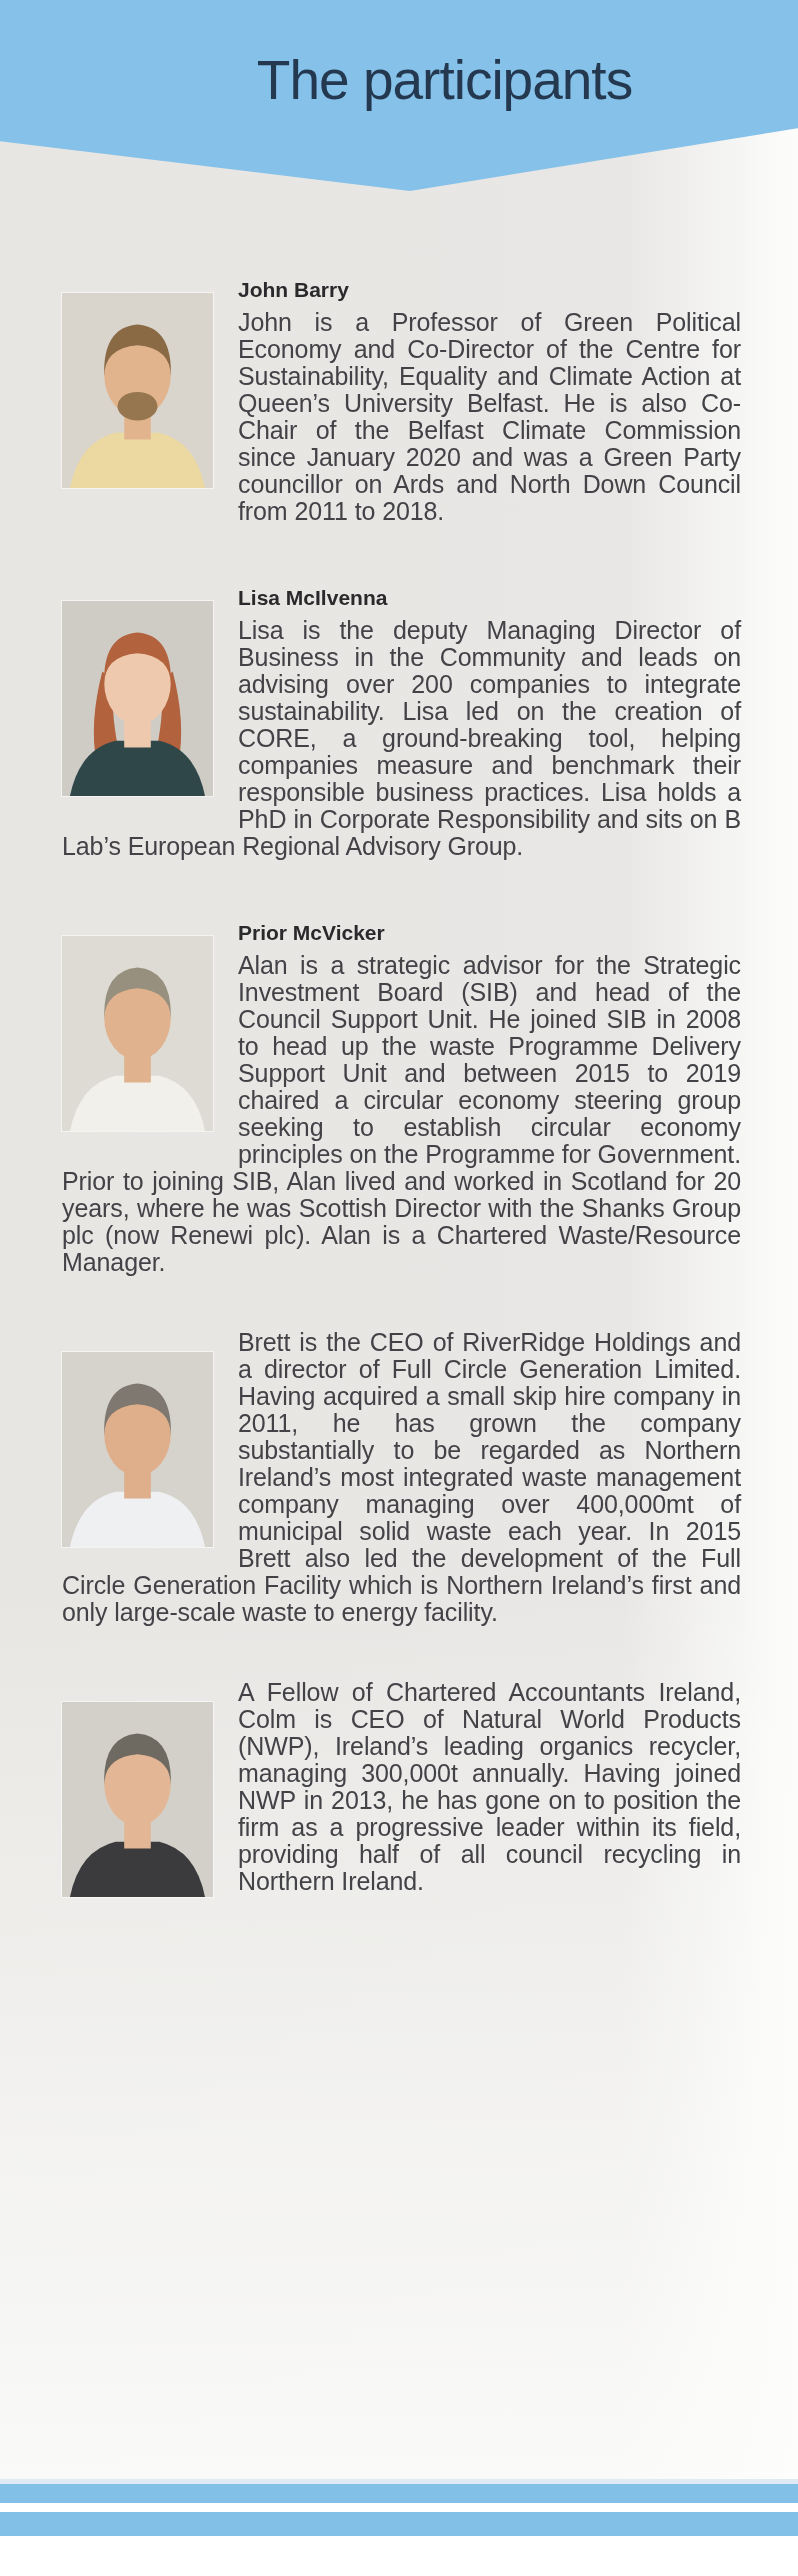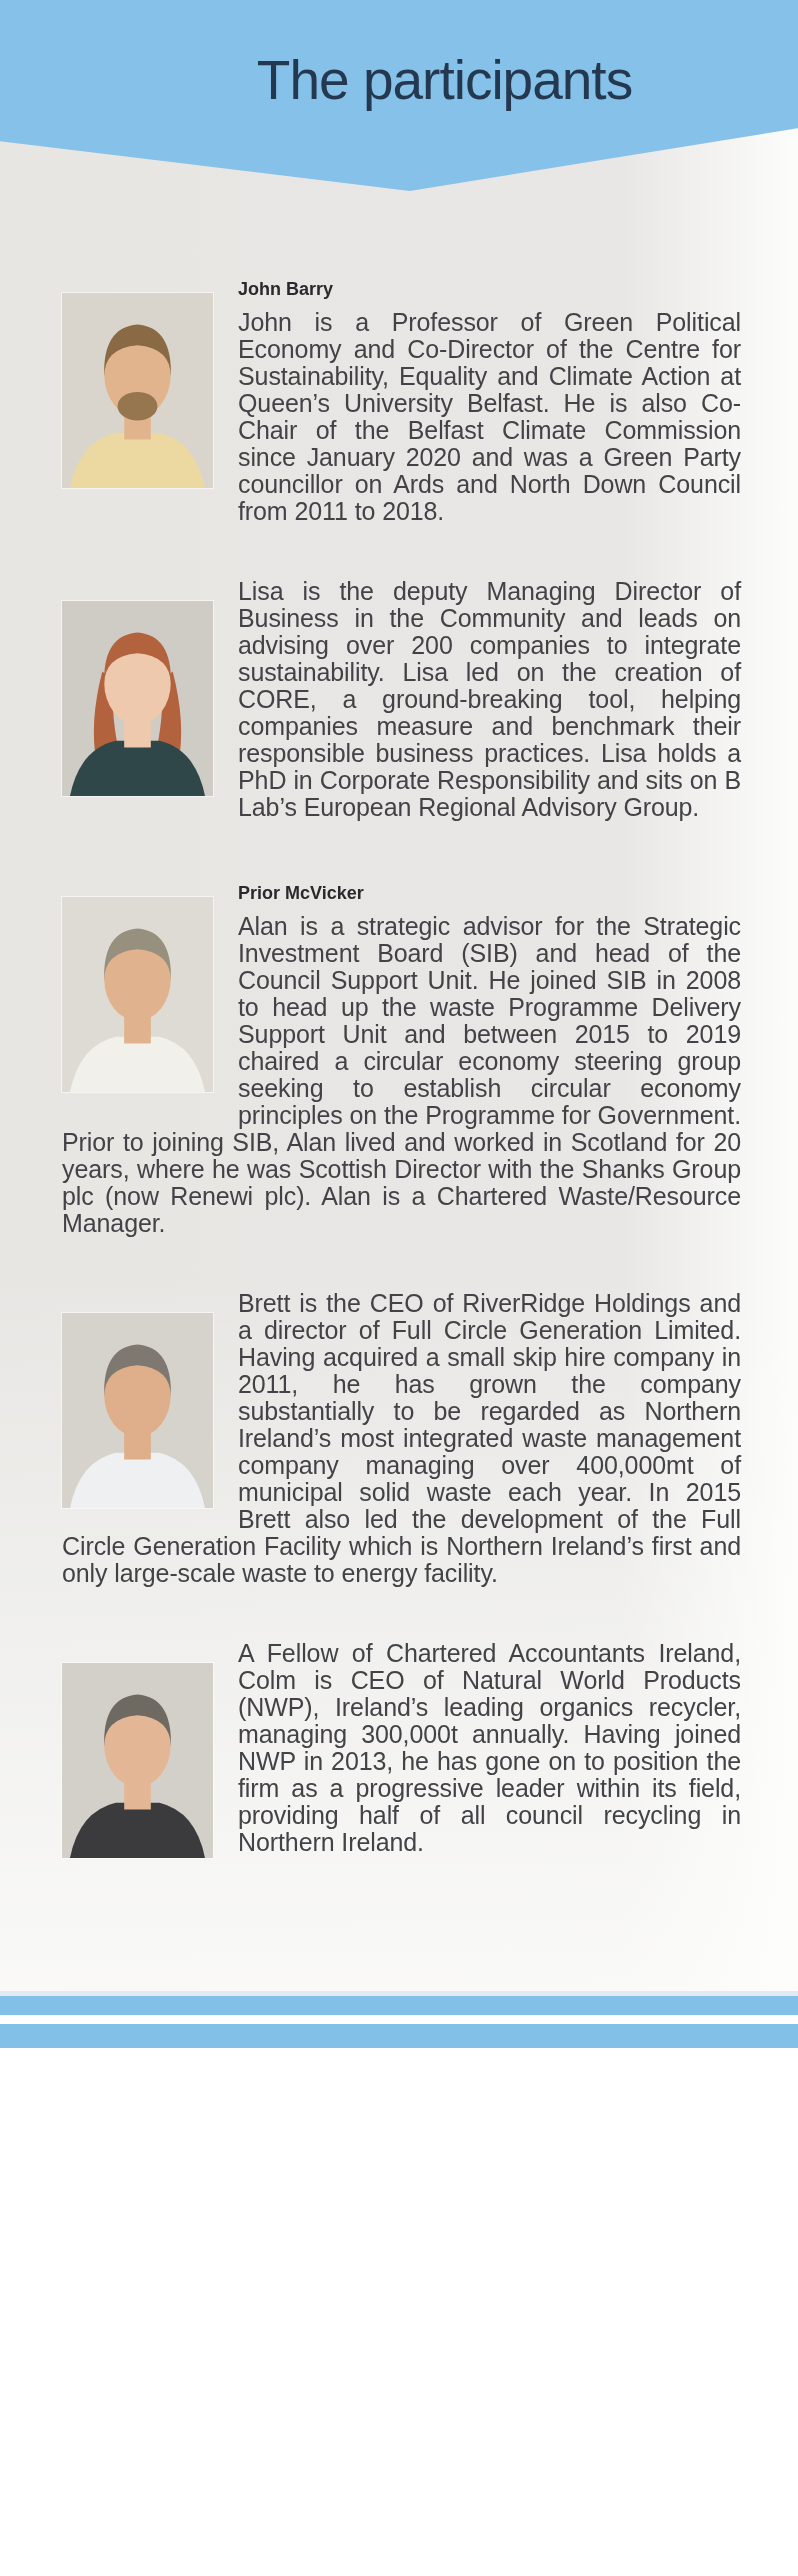--- a/index.html
+++ b/index.html
@@ -8,21 +8,21 @@
   }
   *{ box-sizing:border-box; }
   html,body{ margin:0; padding:0; }
   body{
     width:799px; height:2576px;
     font-family:"Liberation Sans", sans-serif;
     overflow:hidden;
   }
   .page{
     position:relative;
-    width:799px; height:2048px;
+    width:799px; height:2536px;
     background:
       linear-gradient(180deg, rgba(253,253,252,0) 62%, rgba(253,253,252,0.9) 100%),
       linear-gradient(90deg, #e7e6e3 0%, #e8e7e5 78%, #fcfcfb 99%);
   }
 
   
   .banner{
     position:absolute; top:0; left:0;
     width:799px; height:191px;
     background:var(--accent);
@@ -58,21 +58,21 @@
   }
   .portrait svg{ display:block; width:100%; height:100%; }
   .portrait .p-bg{ fill:var(--bg,#d8d6d1); }
   .portrait .p-shirt{ fill:var(--shirt,#eeece7); }
   .portrait .p-skin{ fill:var(--skin,#e4bb98); }
   .portrait .p-hair{ fill:var(--hair,#8a7a64); }
   .portrait .p-hairlong{ fill:var(--hairlong,transparent); }
   .portrait .p-beard{ fill:var(--beard,transparent); }
   .participant h2{
     margin:0;
-    font-size:18px;
+    font-size:21px;
     line-height:39px;
     font-weight:700;
     color:#2a292c;
   }
   .participant p{
     margin:0;
     font-size:25px;
     line-height:27px;
     letter-spacing:-0.1px;
     color:#434247;
@@ -117,20 +117,21 @@
         <svg viewBox="0 0 158 205" aria-hidden="true">
           <rect class="p-bg" x="0" y="0" width="158" height="205"></rect>
           <path class="p-hairlong" d="M42 74 Q28 128 36 170 L62 170 Q50 120 54 84 Z M116 74 Q130 128 122 170 L96 170 Q108 120 104 84 Z"></path>
           <path class="p-shirt" d="M8 205 Q18 156 56 147 L102 147 Q140 156 150 205 Z"></path>
           <rect class="p-skin" x="65" y="118" width="28" height="36"></rect>
           <ellipse class="p-skin" cx="79" cy="86" rx="35" ry="44"></ellipse>
           <ellipse class="p-beard" cx="79" cy="119" rx="21" ry="15"></ellipse>
           <path class="p-hair" d="M44 88 Q42 36 79 33 Q116 36 114 88 Q114 58 79 55 Q44 58 44 88 Z"></path>
         </svg>
       </div>
+      <h2>Lisa McIlvenna</h2>
       <p>Lisa is the deputy Managing Director of Business in the Community and leads on advising over 200 companies to integrate sustainability. Lisa led on the creation of CORE, a ground-breaking tool, helping companies measure and benchmark their responsible business practices. Lisa holds a PhD in Corporate Responsibility and sits on B Lab’s European Regional Advisory Group.</p>
     </section>
 
     <section class="participant">
       <div class="portrait" style="--bg: #dedbd4; --skin: #e0b28d; --hair: #97907e; --hairlong: transparent; --beard: transparent; --shirt: #f2f0ea;">
         <svg viewBox="0 0 158 205" aria-hidden="true">
           <rect class="p-bg" x="0" y="0" width="158" height="205"></rect>
           <path class="p-hairlong" d="M42 74 Q28 128 36 170 L62 170 Q50 120 54 84 Z M116 74 Q130 128 122 170 L96 170 Q108 120 104 84 Z"></path>
           <path class="p-shirt" d="M8 205 Q18 156 56 147 L102 147 Q140 156 150 205 Z"></path>
           <rect class="p-skin" x="65" y="118" width="28" height="36"></rect>

